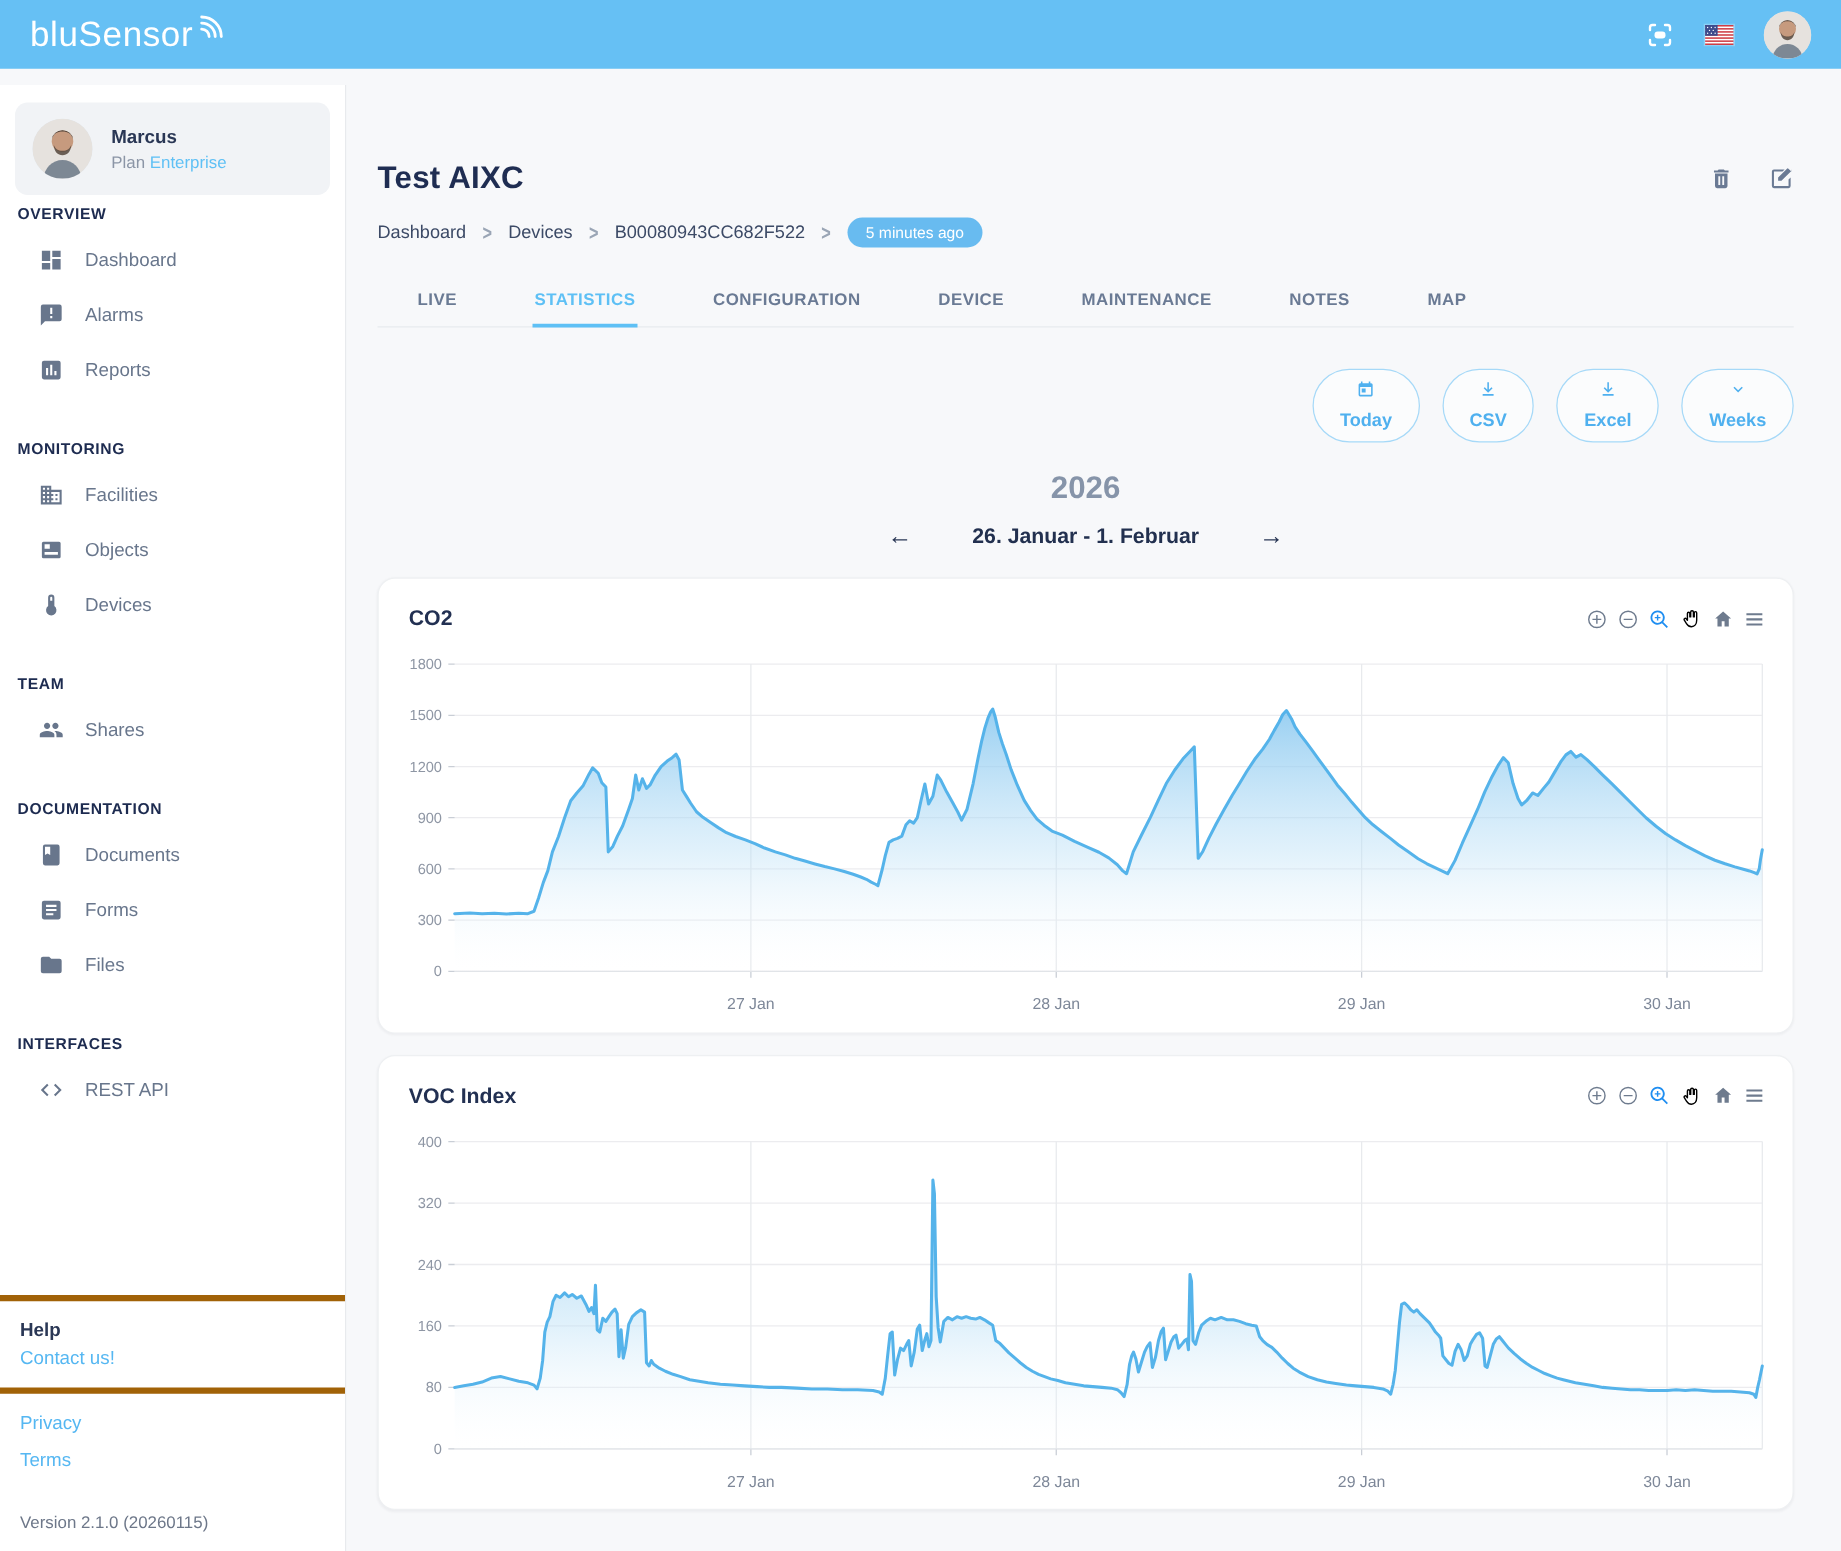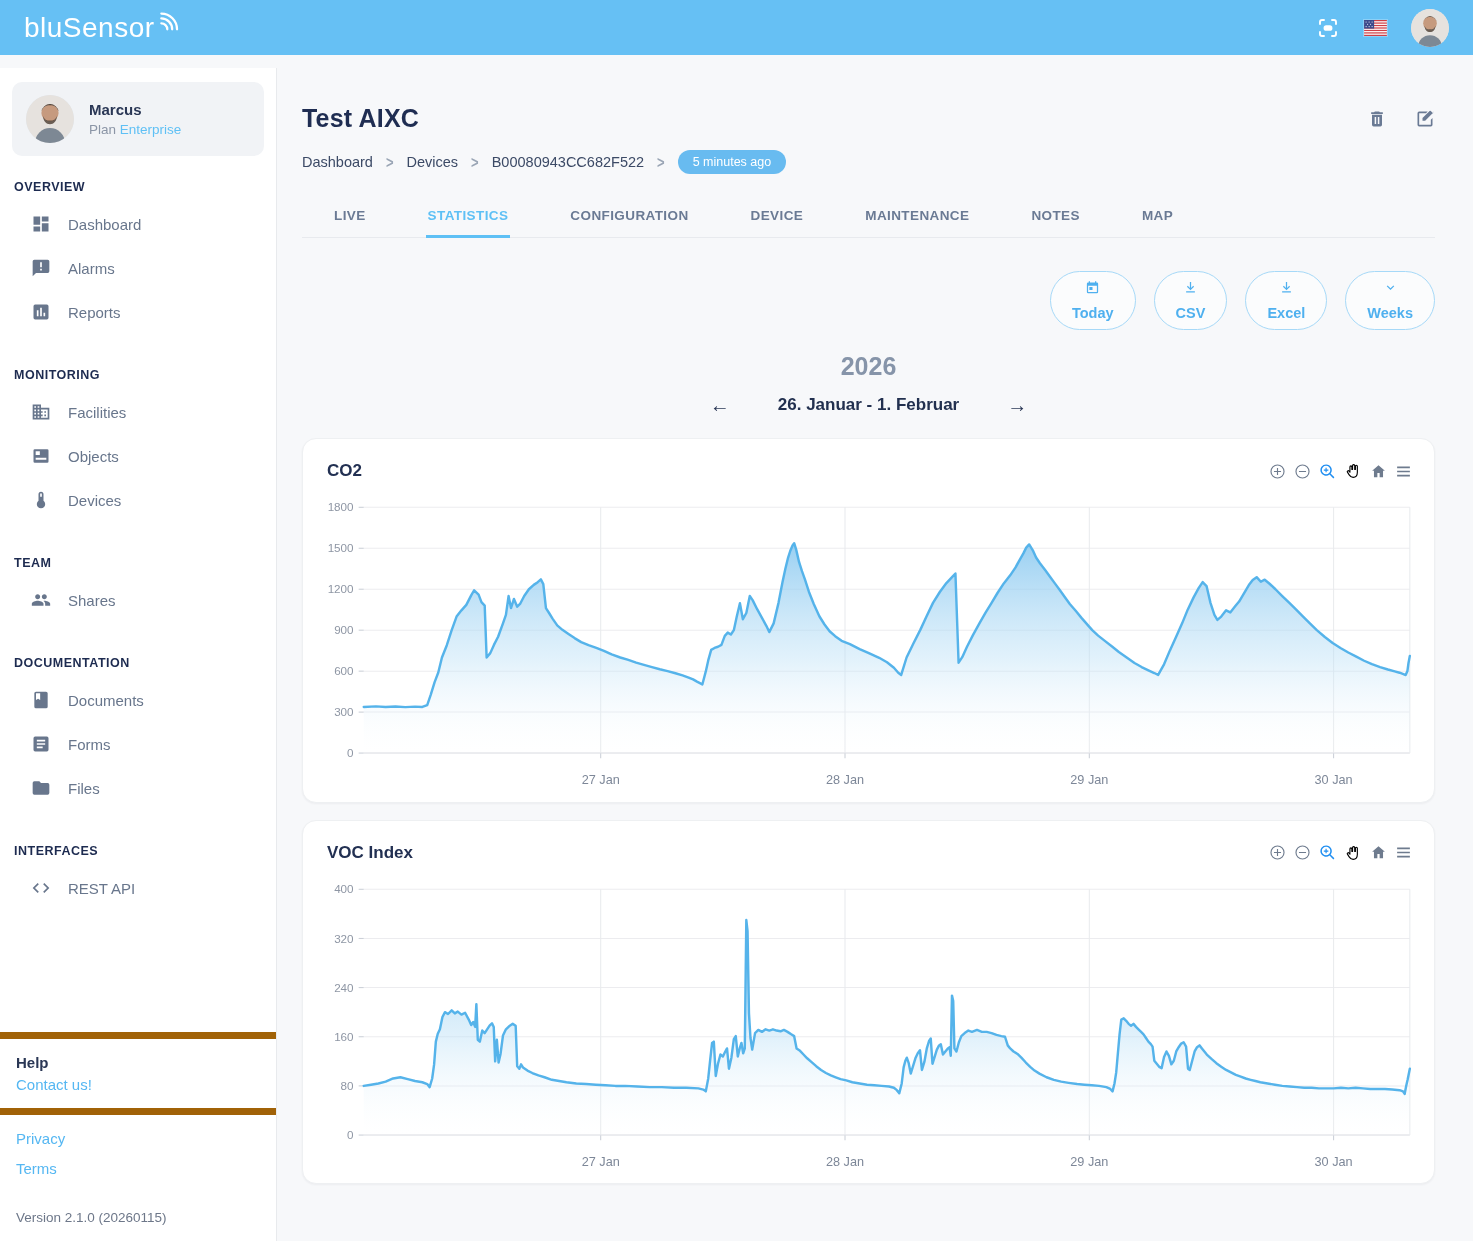--- a/index.html
+++ b/index.html
@@ -21,36 +21,36 @@
              border-right:1px solid #e8eaed; display:flex; flex-direction:column; }
   .user-card { margin:14px 12px 0; background:#f1f3f6; border-radius:10px; padding:13px 14px;
                display:flex; align-items:center; gap:15px; }
   .avatar-md { width:48px; height:48px; border-radius:50%; overflow:hidden; flex:0 0 48px; background:#dfe3e7; }
   .user-name { font-size:15px; font-weight:700; color:#2a3755; margin-bottom:4px; }
   .user-plan { font-size:13.5px; color:#8b95a6; }
   .user-plan .plan-value { color:#5fc0f5; }
 
   .nav { padding:4px 10px 0 14px; }
   .nav-section-title { font-size:12.5px; font-weight:700; letter-spacing:.5px; color:#1d2b50; margin:34px 0 8px 0; }
-  .nav-section:first-child .nav-section-title { margin-top:20px; }
+  .nav-section:first-child .nav-section-title { margin-top:4px; }
   .nav-item { display:flex; align-items:center; gap:17px; padding:12px 8px 12px 17px;
               color:#68768c; font-size:15px; cursor:pointer; border-radius:8px; }
   .nav-item svg { width:20px; height:20px; fill:#68768c; flex:0 0 20px; }
 
   .side-footer { margin-top:auto; }
-  .foot-block { border-top:7px solid #a16207; padding:15px 16px; }
+  .foot-block { border-top:5px solid #a16207; padding:15px 16px; }
   .foot-title { font-size:15px; font-weight:700; color:#2a3755; margin-bottom:5px; }
   .foot-link { font-size:15px; color:#55b7f2; cursor:pointer; }
   .foot-link + .foot-link { margin-top:13px; display:block; }
   .foot-link { display:block; }
   .version { font-size:13.5px; color:#6d7789; padding:18px 16px 16px; }
 
   
   .content { position:absolute; top:68px; left:278px; right:0; bottom:0; padding:0 38px 0 24px; overflow:hidden; }
-  .title-row { margin-top:36px; display:flex; justify-content:space-between; align-items:center; }
+  .title-row { margin-top:60px; display:flex; justify-content:space-between; align-items:center; }
   .page-title { font-size:25px; font-weight:700; color:#1f2d52; letter-spacing:.2px; }
   .header-actions { display:flex; gap:28px; }
   .header-actions svg { width:20px; height:20px; fill:#6a7a94; cursor:pointer; }
 
   .breadcrumb { margin-top:17px; display:flex; align-items:center; gap:13px; font-size:14.5px; color:#3c4a66; }
   .crumb { cursor:pointer; }
   .crumb-sep { color:#9aa5b5; font-size:13px; font-weight:700; transform:scaleY(1.3); }
   .badge { background:#68bbf0; color:#fff; border-radius:999px; padding:5px 15px; font-size:12.5px; }
 
   .tabs { margin-top:22px; display:flex; gap:58px; border-bottom:1px solid #e8eaee; padding:0 30px;text-align:center; }

